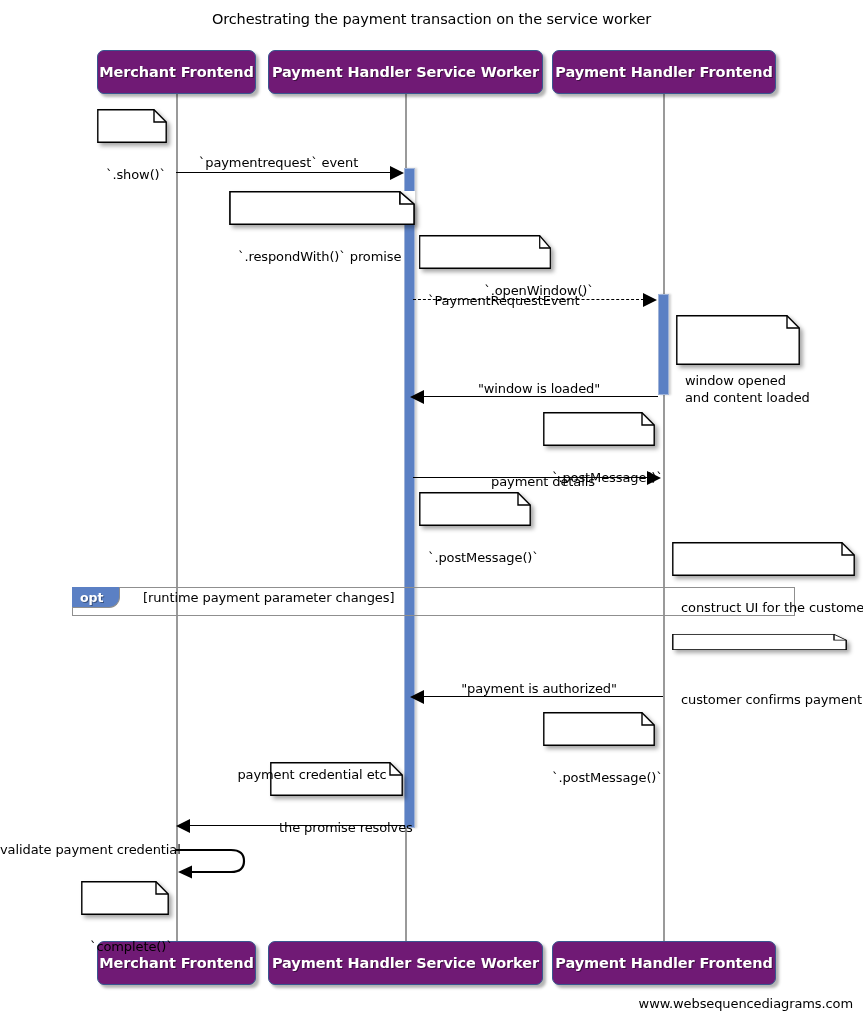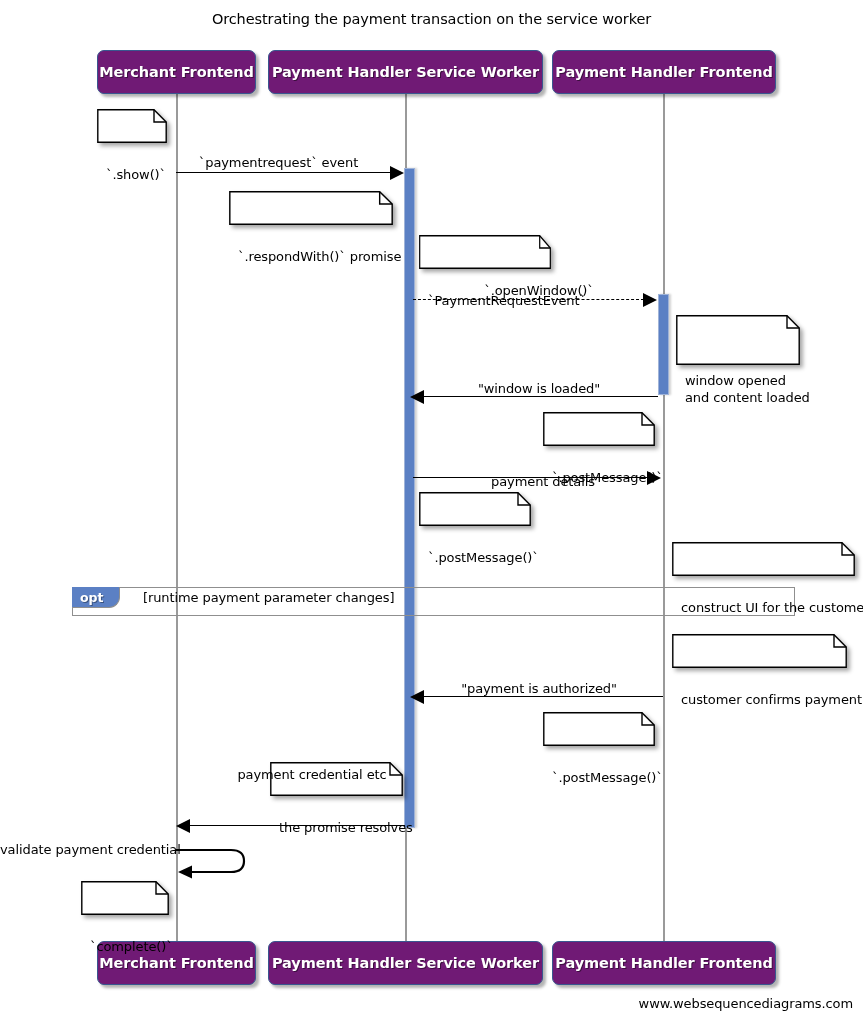--- a/index.html
+++ b/index.html
@@ -206,21 +206,21 @@
   <div class="arrow-head right" style="left:390px; top:166px;"></div>
 
   <div class="note" style="left:97px; top:109px; width:70px; height:34px;">
     <svg class="note-shape" viewBox="0 0 70 34" preserveAspectRatio="none">
       <path d="M0.8,0.8 L57,0.8 L69.2,13 L69.2,33.2 L0.8,33.2 Z" fill="#ffffff" stroke="#000000" stroke-width="1.4"></path>
       <path d="M57,0.8 L57,13 L69.2,13" fill="none" stroke="#000000" stroke-width="1.4"></path>
     </svg>
     <span class="note-text">`.show()`</span>
   </div>
 
-  <div class="note" style="left:229px; top:191px; width:164px; height:34px;">
+  <div class="note" style="left:229px; top:191px; width:186px; height:34px;">
     <svg class="note-shape" viewBox="0 0 160 34" preserveAspectRatio="none">
       <path d="M0.8,0.8 L147,0.8 L159.2,13 L159.2,33.2 L0.8,33.2 Z" fill="#ffffff" stroke="#000000" stroke-width="1.4"></path>
       <path d="M147,0.8 L147,13 L159.2,13" fill="none" stroke="#000000" stroke-width="1.4"></path>
     </svg>
     <span class="note-text">`.respondWith()` promise</span>
   </div>
 
   <div class="note" style="left:419px; top:235px; width:132px; height:34px;">
     <svg class="note-shape" viewBox="0 0 152 34" preserveAspectRatio="none">
       <path d="M0.8,0.8 L139,0.8 L151.2,13 L151.2,33.2 L0.8,33.2 Z" fill="#ffffff" stroke="#000000" stroke-width="1.4"></path>
@@ -271,21 +271,21 @@
       <path d="M0.8,0.8 L170,0.8 L182.2,13 L182.2,33.2 L0.8,33.2 Z" fill="#ffffff" stroke="#000000" stroke-width="1.4"></path>
       <path d="M170,0.8 L170,13 L182.2,13" fill="none" stroke="#000000" stroke-width="1.4"></path>
     </svg>
     <span class="note-text">construct UI for the customer</span>
   </div>
 
   <div class="fragment" style="left:72px; top:587px; width:723px; height:29px;"></div>
   <div class="fragment-tab" style="left:72px; top:587px; width:48px;">opt</div>
   <div class="fragment-condition" style="left:143px; top:590px;">[runtime payment parameter changes]</div>
 
-  <div class="note" style="left:672px; top:634px; width:175px; height:34px;">
+  <div class="note" style="left:672px; top:634px; width:175px; height:16px;">
     <svg class="note-shape" viewBox="0 0 175 34" preserveAspectRatio="none">
       <path d="M0.8,0.8 L162,0.8 L174.2,13 L174.2,33.2 L0.8,33.2 Z" fill="#ffffff" stroke="#000000" stroke-width="1.4"></path>
       <path d="M162,0.8 L162,13 L174.2,13" fill="none" stroke="#000000" stroke-width="1.4"></path>
     </svg>
     <span class="note-text">customer confirms payment</span>
   </div>
 
   <div class="msg-label center" style="left:415px; top:681px; width:248px;">"payment is authorized"</div>
   <div class="msg-line" style="left:424px; top:696px; width:239px;"></div>
   <div class="arrow-head left" style="left:410px; top:690px;"></div>

